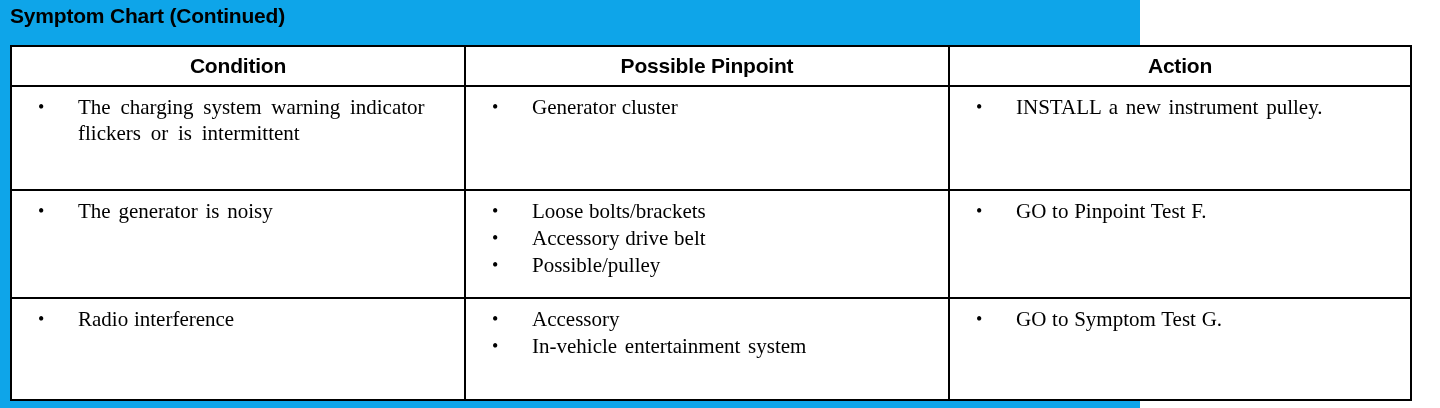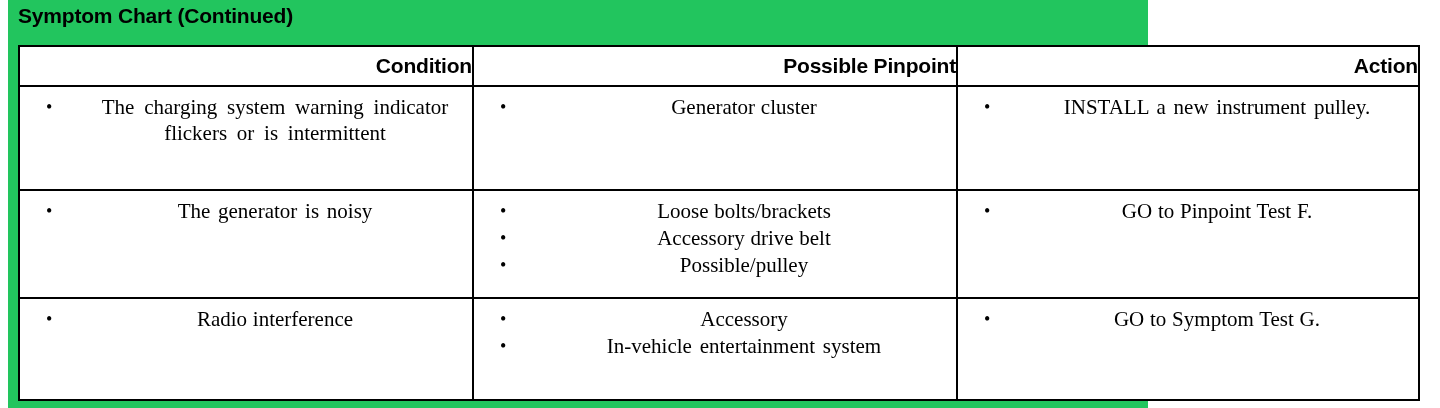--- a/index.html
+++ b/index.html
@@ -12,22 +12,21 @@
     height: 408px;
     font-family: "Liberation Serif", "DejaVu Serif", serif;
     color: #000000;
     overflow: hidden;
   }
 
   .page {
     position: relative;
     width: 1140px;
     height: 408px;
-    background: #22c55e;
-    margin-left: 8px;
+    background: #0ea5e9;
   }
 
   
   .page-title {
     position: absolute;
     left: 10px;
     top: 3px;
     font-family: "Liberation Sans", "DejaVu Sans", sans-serif;
     font-weight: bold;
     font-size: 21px;
@@ -55,21 +54,21 @@
     background: #ffffff;
   }
 
   col.col-condition { width: 454px; }
   col.col-sources   { width: 484px; }
   col.col-action    { width: 462px; }
 
   
   .header-row th {
     height: 38px;
-    text-align: right;
+    text-align: center;
     vertical-align: middle;
     font-family: "Liberation Sans", "DejaVu Sans", sans-serif;
     font-weight: bold;
     font-size: 21px;
     line-height: 24px;
     letter-spacing: -0.2px;
   }
 
   
   .body-row td {
@@ -95,21 +94,20 @@
   ul.bullets li .bullet-mark {
     position: absolute;
     left: 18px;
     top: 0;
     font-size: 18px;
     line-height: 26px;
   }
   ul.bullets li .bullet-text {
     display: block;
     word-spacing: 0.5px;
-    text-align: center;
   }
   
   ul.bullets li.wide .bullet-text { word-spacing: 4.5px; }
   ul.bullets li.wide-2 .bullet-text { word-spacing: 2.5px; }
 
   .cell-pad-right { padding-right: 22px; }
 </style>
 </head>
 <body>
 

